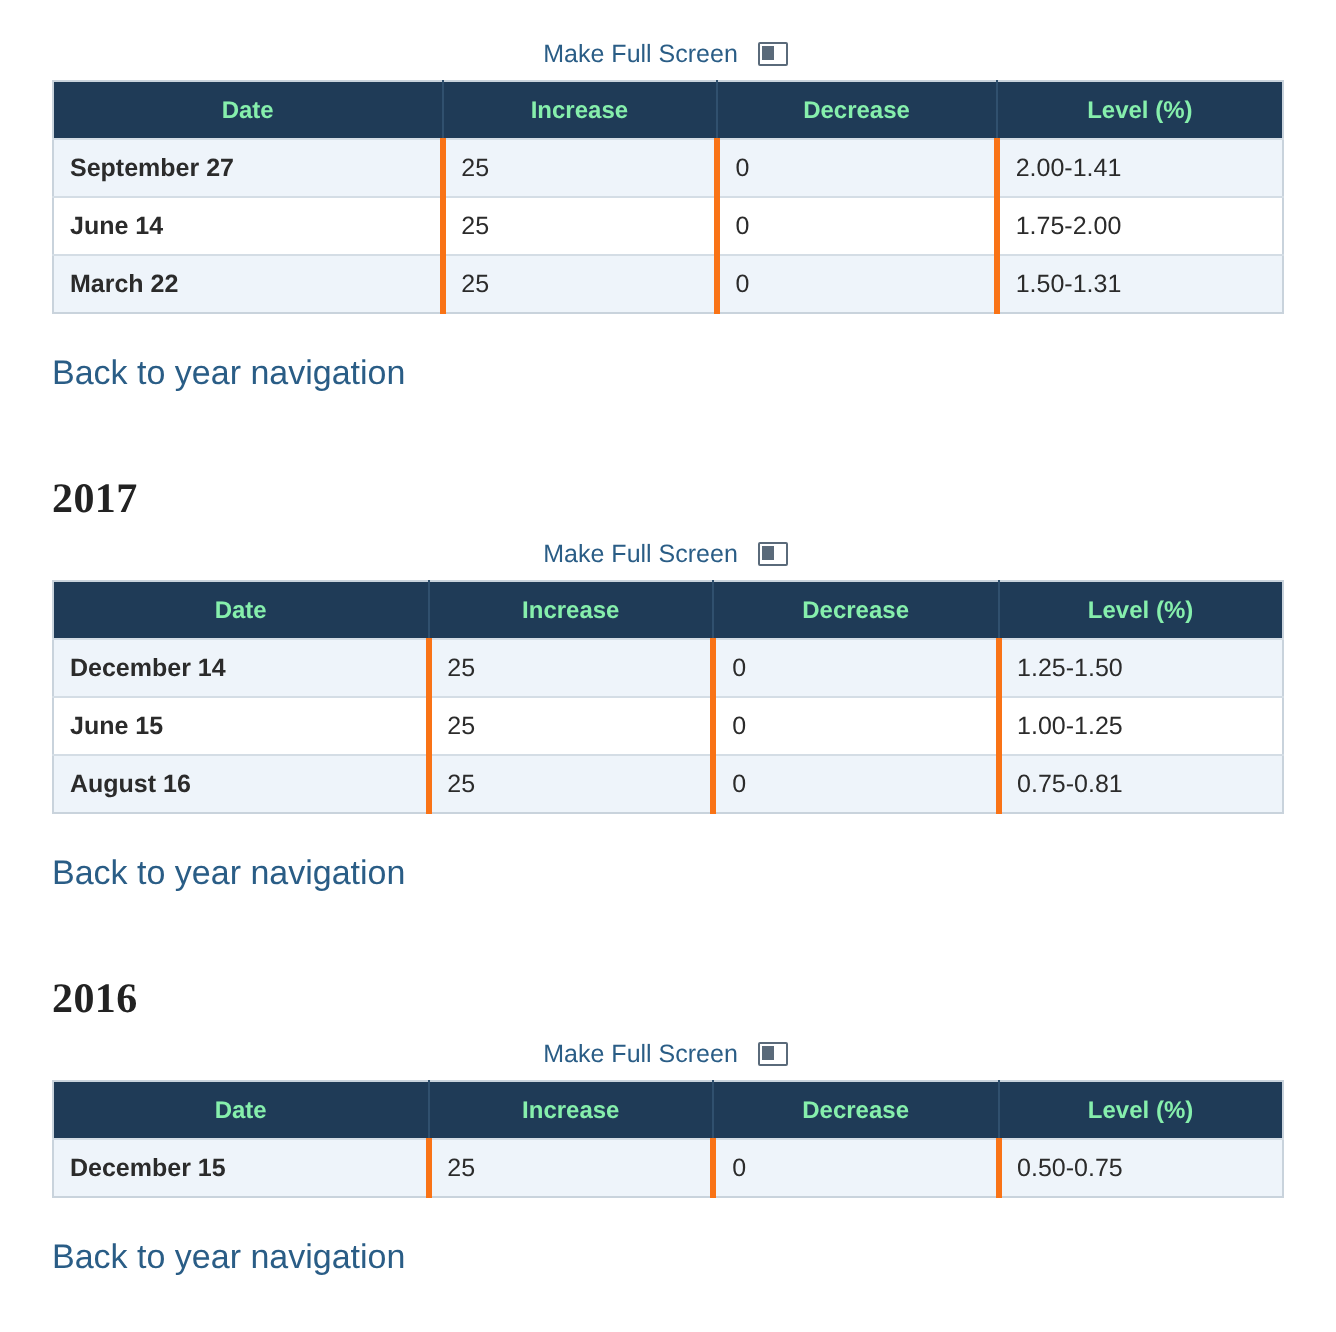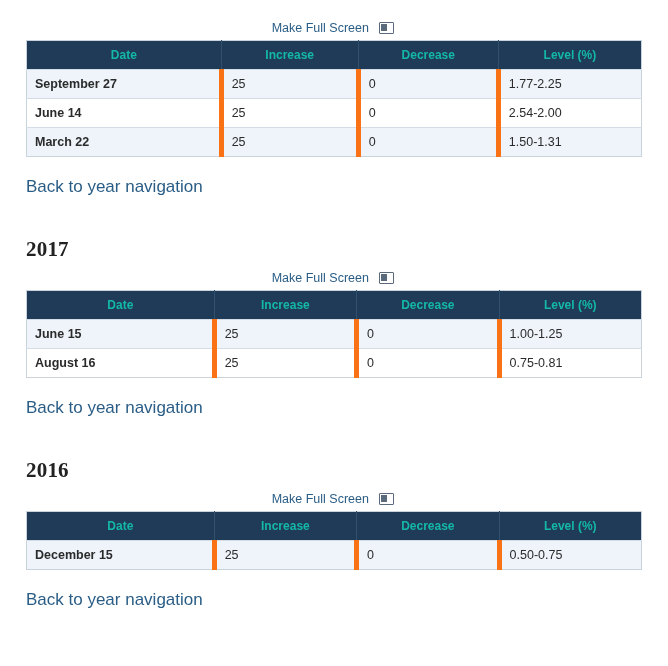--- a/index.html
+++ b/index.html
@@ -65,35 +65,35 @@
   }
   table.rates {
     border-collapse: collapse;
     width: 100%;
     table-layout: fixed;
     font-size: 12.5px;
     border: 1px solid #c9d3dc;
   }
   table.rates thead th {
     background: #1f3b57;
-    color: #14b8a6;
+    color: #86efac;
     font-size: 12px;
     font-weight: bold;
     text-align: center;
     padding: 7px 6px;
     border-right: 1px solid #30506e;
     margin-left: 24px;
   }
   table.rates thead th:last-child {
     border-right: none;
   }
   table.rates tbody td {
     padding: 7px 8px;
     border-top: 1px solid #d4dde5;
-    border-right: 5px solid #f97316;
+    border-right: 3px solid #f97316;
     color: #2b2b2b;
     background: #ffffff;
     white-space: nowrap;
     overflow: hidden;
     text-overflow: ellipsis;
   }
   table.rates tbody td:last-child {
     border-right: none;
   }
   table.rates tbody tr:nth-child(odd) td {
@@ -130,27 +130,27 @@
           <th style="width:20.5%">Increase</th>
           <th style="width:21%">Decrease</th>
           <th style="width:21.5%">Level (%)</th>
         </tr>
       </thead>
       <tbody>
         <tr>
           <td class="date-cell">September 27</td>
           <td>25</td>
           <td>0</td>
-          <td>1.77-2.25</td>
+          <td>2.00-1.41</td>
         </tr>
         <tr>
           <td class="date-cell">June 14</td>
           <td>25</td>
           <td>0</td>
-          <td>2.54-2.00</td>
+          <td>1.75-2.00</td>
         </tr>
         <tr>
           <td class="date-cell">March 22</td>
           <td>25</td>
           <td>0</td>
           <td>1.50-1.31</td>
         </tr>
       </tbody>
     </table>
     <a class="back-link">Back to year navigation</a>
@@ -168,20 +168,26 @@
       <thead>
         <tr>
           <th style="width:29%">Date</th>
           <th style="width:21.5%">Increase</th>
           <th style="width:21.5%">Decrease</th>
           <th style="width:21.5%">Level (%)</th>
         </tr>
       </thead>
       <tbody>
         <tr>
+          <td class="date-cell">December 14</td>
+          <td>25</td>
+          <td>0</td>
+          <td>1.25-1.50</td>
+        </tr>
+        <tr>
           <td class="date-cell">June 15</td>
           <td>25</td>
           <td>0</td>
           <td>1.00-1.25</td>
         </tr>
         <tr>
           <td class="date-cell">August 16</td>
           <td>25</td>
           <td>0</td>
           <td>0.75-0.81</td>

